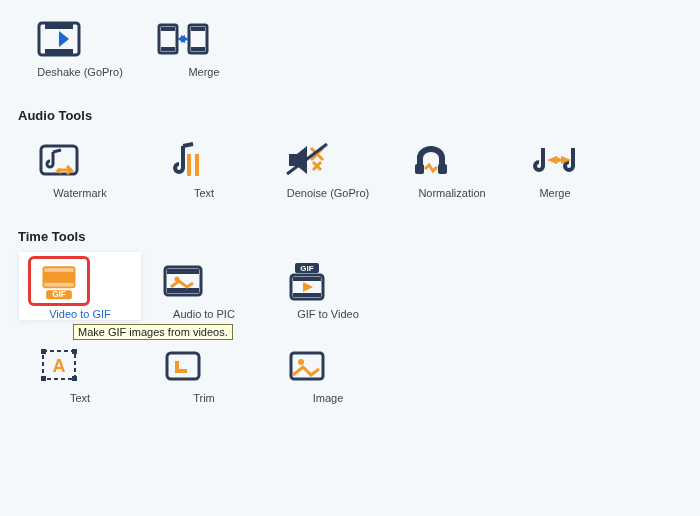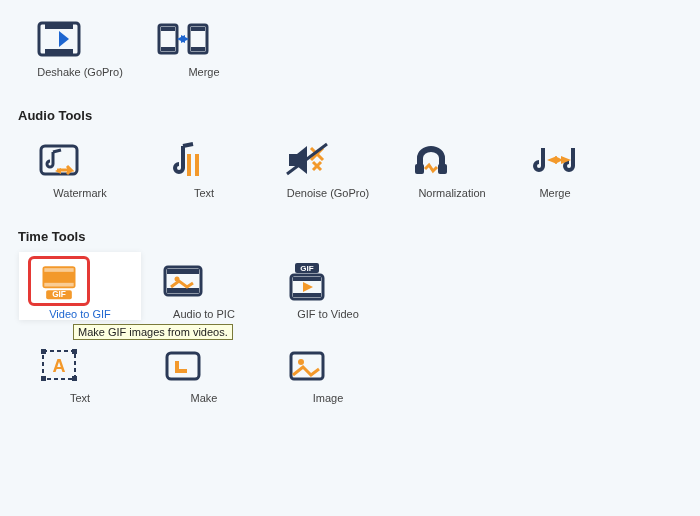--- a/index.html
+++ b/index.html
@@ -325,21 +325,21 @@
           </svg>
         </span>
       <span class="label">Text</span>
     </div>
     <div class="tool">
       <span class="icon">
           <svg width="48" height="40">
             <use href="#time-watermark-icon"></use>
           </svg>
         </span>
-      <span class="label">Make</span>
+      <span class="label">Trim</span>
     </div>
     <div class="tool">
       <span class="icon">
           <svg width="48" height="40">
             <use href="#image-watermark-icon"></use>
           </svg>
         </span>
       <span class="label">Image</span>
     </div>
   </div>

